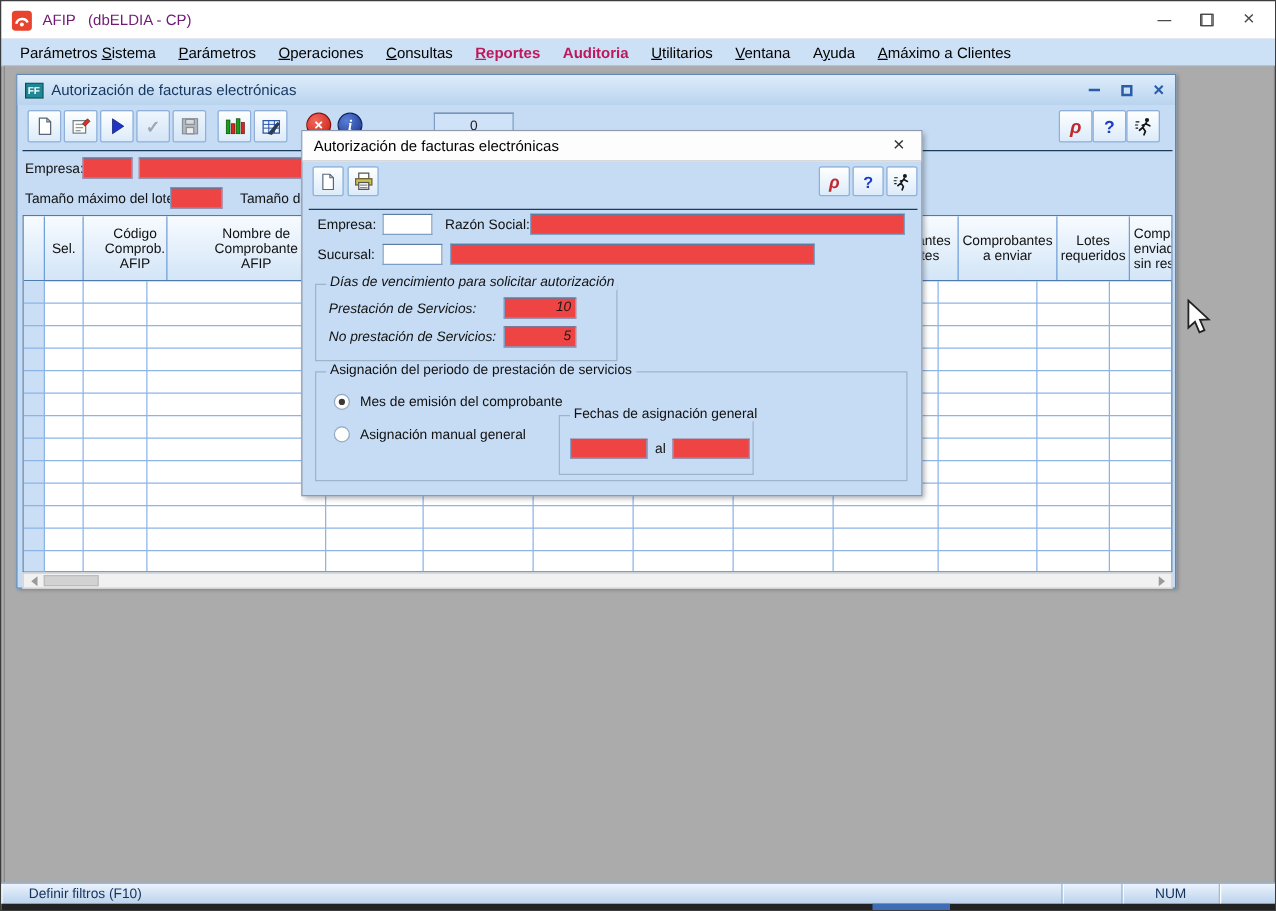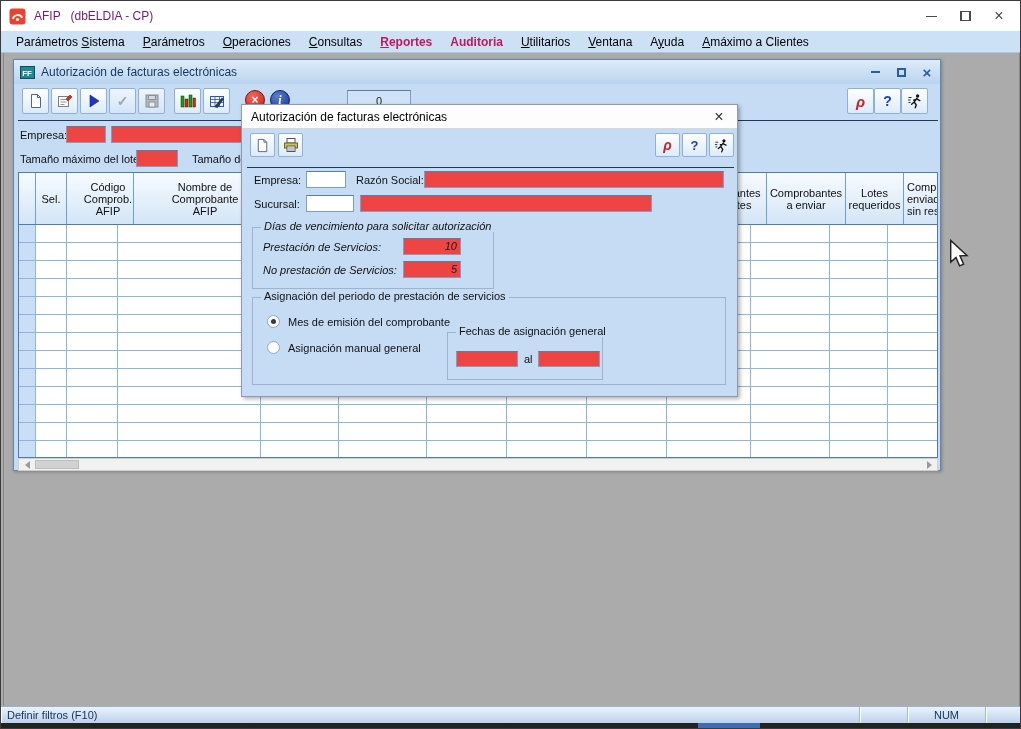--- a/index.html
+++ b/index.html
@@ -93,21 +93,21 @@
           background:linear-gradient(#feffff,#dcebfa); display:flex; align-items:center; justify-content:center; }
 
   .group { position:absolute; border:1px solid #9db4cb; }
   .group-label { position:absolute; top:-8px; left:8px; background:#c6dcf4; padding:0 3px; font-size:11px; color:#101010; white-space:pre; }
   .radio { position:absolute; width:13px; height:13px; border-radius:50%; background:#fdfdfd; border:1px solid #94a9bf; }
   .radio.on::after { content:""; position:absolute; left:3px; top:3px; width:5px; height:5px; border-radius:50%; background:#3a3a3a; }
 
   
   .statusbar { position:absolute; left:0; top:705px; width:100%; height:17px;
                background:linear-gradient(#eaf3fd,#bcd2ec); border-top:1px solid #98b4d4; display:flex; }
-  .sb-panel { height:100%; display:flex; align-items:center; padding:0 6px; font-size:11px; color:#14325a;
+  .sb-panel { height:100%; display:flex; align-items:center; padding:0 22px; font-size:11px; color:#14325a;
               border-right:1px solid #9fb9d6; box-shadow:inset 1px 0 0 #ffffff; }
   .sb-msg { flex:1; }
   .bottom-strip { position:absolute; left:0; top:722px; width:100%; height:7px; background:#222; }
   .task-sliver { position:absolute; left:697px; top:0; width:62px; height:7px; background:#3e6db5; }
 
   .cursor { position:absolute; left:948px; top:238px; z-index:99; }
   .ficon { display:block; }
 </style>
 </head>
 <body>

